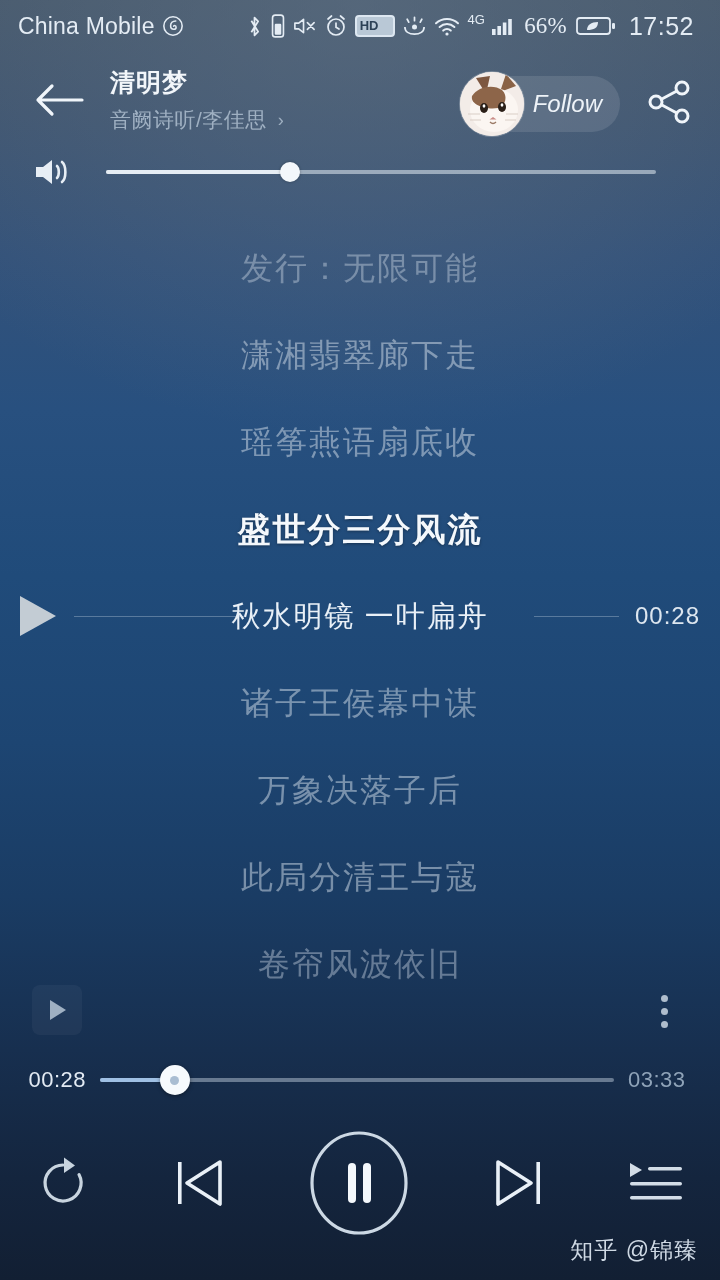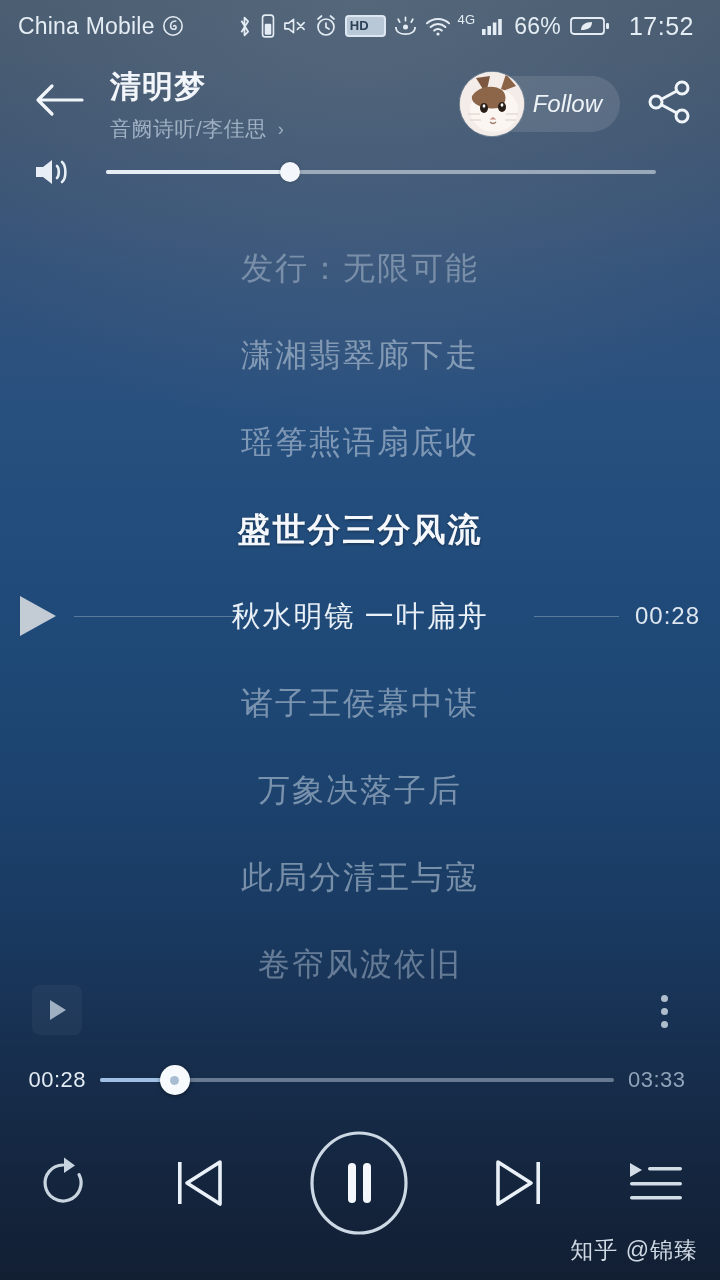--- a/index.html
+++ b/index.html
@@ -29,37 +29,37 @@
   
   #statusbar {
     position:absolute; top:0; left:0; width:708px; height:52px;
     display:flex; align-items:center; padding:0 14px 0 18px;
     font-size:23px; letter-spacing:.2px; color:#e4ecf4;
   }
   #carrier { display:flex; align-items:center; gap:7px; }
   #carrier .txt { font-size:23px; }
   .sb-right { margin-left:auto; display:flex; align-items:center; gap:7px; }
   .sb-ico { display:inline-flex; align-items:center; justify-content:center; }
-  .battpct { font-size:23px; margin:0 2px 0 3px; }
-  #clock { font-size:25px; margin-left:12px; letter-spacing:.5px; }
+  .battpct { font-size:23px; margin:0 2px 0 3px;font-family:Liberation Serif, serif; }
+  #clock { font-size:25px; margin-left:6px; letter-spacing:.5px; }
   .hdbox {
     border:2px solid #dde7f1; border-radius:4px; background:#b9c8d6;
     color:#2c4156; font-size:13px; font-weight:bold; line-height:1;
     padding:2px 15px 3px 3px; letter-spacing:0;
   }
   .net4g { font-size:13px; position:relative; top:-7px; margin-right:-2px; }
 
   
   #header { position:absolute; top:58px; left:0; width:720px; height:90px; }
   #back-btn {
     position:absolute; left:28px; top:14px; width:60px; height:60px;
     display:flex; align-items:center; justify-content:center;
   }
   #titlewrap { position:absolute; left:110px; top:8px; width:350px; }
-  #song-title { font-size:31px; font-weight:bold; color:#f2f6fa; letter-spacing:1px; }
+  #song-title { font-size:25px; font-weight:bold; color:#f2f6fa; letter-spacing:1px; }
   #artist-row {
     display:flex; align-items:center; gap:11px; margin-top:7px;
     font-size:21px; color:#9fb0c2; letter-spacing:.5px;
   }
   #artist-chevron { font-size:18px; color:#9fb0c2; }
   #follow-pill {
     position:absolute; right:100px; top:18px; height:56px; min-width:140px;
     background:rgba(255,255,255,0.11); border-radius:28px;
     display:flex; align-items:center; padding-left:56px; padding-right:18px;
   }

